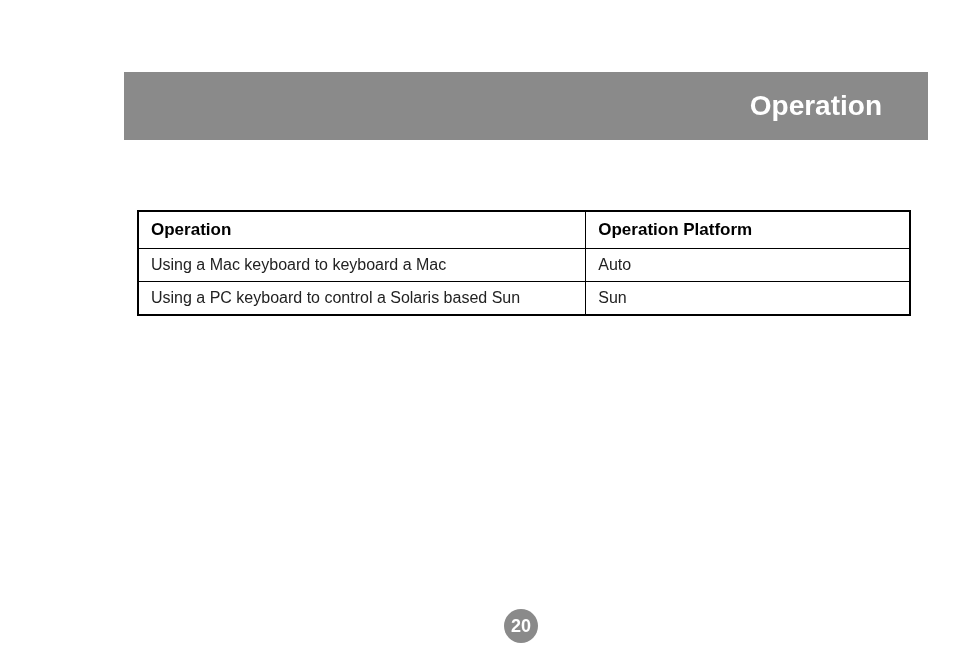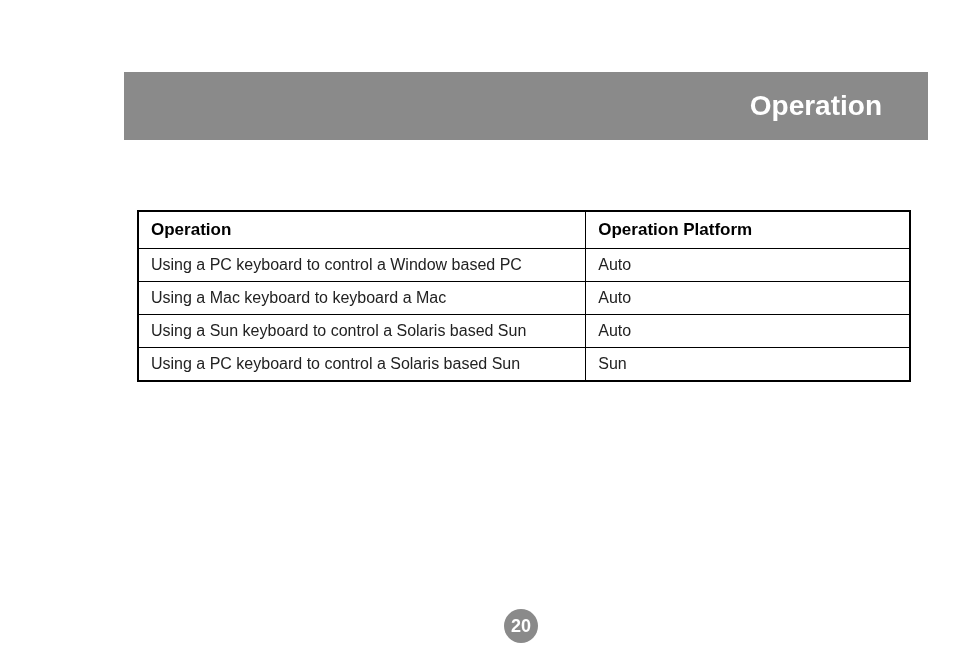--- a/index.html
+++ b/index.html
@@ -82,29 +82,21 @@
   <div class="table-wrap">
     <table>
       <thead>
         <tr>
           <th>Operation</th>
           <th>Operation Platform</th>
         </tr>
       </thead>
       <tbody>
         <tr>
-          <td>Using a PC keyboard to control a Window based PC</td>
-          <td>Auto</td>
-        </tr>
-        <tr>
           <td>Using a Mac keyboard to keyboard a Mac</td>
-          <td>Auto</td>
-        </tr>
-        <tr>
-          <td>Using a Sun keyboard to control a Solaris based Sun</td>
           <td>Auto</td>
         </tr>
         <tr>
           <td>Using a PC keyboard to control a Solaris based Sun</td>
           <td>Sun</td>
         </tr>
       </tbody>
     </table>
   </div>
 

